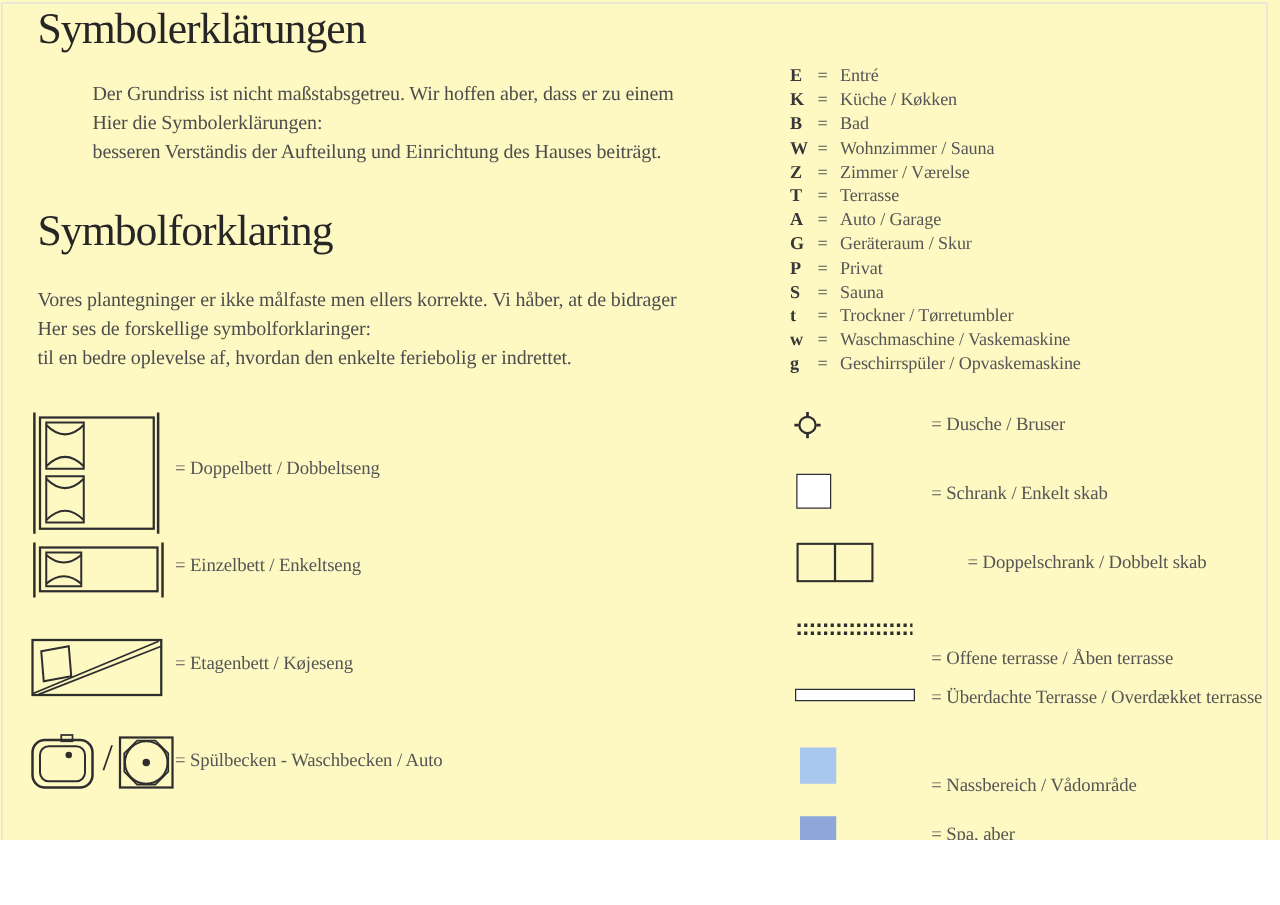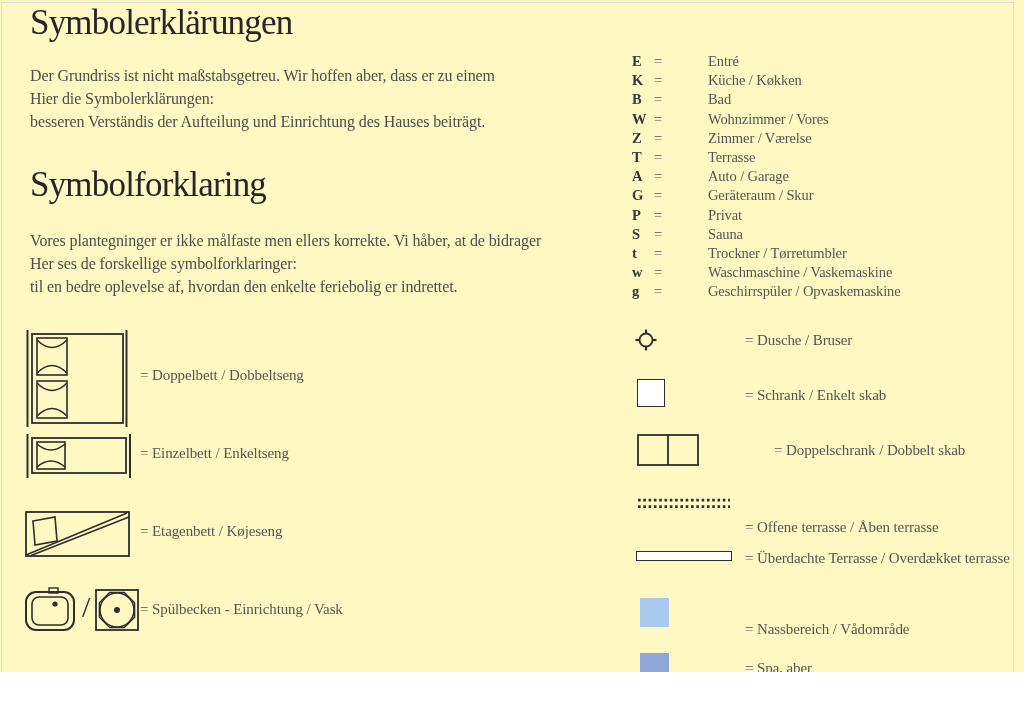--- a/index.html
+++ b/index.html
@@ -5,41 +5,41 @@
   html,body{margin:0;padding:0;background:#fff;}
   .page{
     position:relative;width:1024px;height:672px;background:#fef9c3;overflow:hidden;
     font-family:Liberation Serif, serif;color:#4f4f4f;
   }
   .frame{position:absolute;left:1px;top:2px;width:1011px;height:719px;border:1px solid #dedede;pointer-events:none;}
   .h{position:absolute;margin:0;font-size:35px;font-weight:500;letter-spacing:-0.8px;color:#262626;line-height:1.1;}
   .h-de{left:30px;top:4px;}
   .h-da{left:30px;top:166px;}
   .para{position:absolute;left:30px;font-size:16px;line-height:23px;color:#4d4d4d;letter-spacing:-0.1px;}
-  .para-de{top:64px;}
+  .para-de{top:64px;margin-left:44px;}
   .para-da{top:229px;}
 
   
   .sym{position:absolute;}
   .sym-label{position:absolute;font-size:15px;color:#555;letter-spacing:-0.1px;white-space:nowrap;}
   .lbl-l{left:140px;}
   .lbl-r{left:745px;}
 
   .sink-group{position:absolute;left:24px;top:585px;display:flex;align-items:center;gap:4px;}
   .slash{font-size:30px;color:#2e2e2e;font-weight:300;transform:translateY(-2px);}
 
   svg{display:block;}
   .stroke{stroke:#2e2e2e;fill:none;}
 
   
   .abbr{position:absolute;left:632px;top:53px;}
   .abbr-row{display:flex;height:19.2px;align-items:baseline;font-size:14.5px;}
   .abbr-letter{width:22px;font-weight:bold;color:#383838;}
   .abbr-eq{width:18px;color:#555;}
-  .abbr-desc{color:#555;letter-spacing:-0.1px;white-space:nowrap;margin-left:36px;}
+  .abbr-desc{color:#555;letter-spacing:-0.1px;white-space:nowrap;}
 
   .box{position:absolute;background:#fff;}
   .outline{border:1.6px solid #2f2f2f;}
   .blue-sq{position:absolute;width:29px;height:29px;}
 </style>
 </head>
 <body>
 
 <div class="page">
   <div class="frame"></div>
@@ -107,21 +107,21 @@
     <span class="slash">/</span>
     <span>
       <svg width="47" height="48" viewBox="0 0 47 48">
         <rect class="stroke" x="2" y="5" width="42" height="40" stroke-width="1.8"></rect>
         <polygon class="stroke" points="40.6,32.3 30.3,42.6 15.7,42.6 5.4,32.3 5.4,17.7 15.7,7.4 30.3,7.4 40.6,17.7" stroke-width="1.4"></polygon>
         <circle class="stroke" cx="23" cy="25" r="17" stroke-width="1.6"></circle>
         <circle cx="23" cy="25" r="3" fill="#2e2e2e"></circle>
       </svg>
     </span>
   </div>
-  <div class="sym-label lbl-l" style="top:601px;">= Spülbecken - Einrichtung / Vask</div>
+  <div class="sym-label lbl-l" style="top:601px;">= Spülbecken - Waschbecken / Auto</div>
 
   <div class="sym" style="left:26px;top:671px;">
     <svg width="36" height="36" viewBox="0 0 36 36">
       <circle class="stroke" cx="17.5" cy="17.5" r="15.5" stroke-width="1.7"></circle>
     </svg>
   </div>
   <div class="sym-label lbl-l" style="top:680px;">= Kaminofen / Brændeovn</div>
 
   <div class="abbr">
     <div class="abbr-row">
@@ -135,21 +135,21 @@
         <span class="abbr-desc">Küche / Køkken</span>
       </div>
     <div class="abbr-row">
         <span class="abbr-letter">B</span>
         <span class="abbr-eq">=</span>
         <span class="abbr-desc">Bad</span>
       </div>
     <div class="abbr-row">
         <span class="abbr-letter">W</span>
         <span class="abbr-eq">=</span>
-        <span class="abbr-desc">Wohnzimmer / Vores</span>
+        <span class="abbr-desc">Wohnzimmer / Sauna</span>
       </div>
     <div class="abbr-row">
         <span class="abbr-letter">Z</span>
         <span class="abbr-eq">=</span>
         <span class="abbr-desc">Zimmer / Værelse</span>
       </div>
     <div class="abbr-row">
         <span class="abbr-letter">T</span>
         <span class="abbr-eq">=</span>
         <span class="abbr-desc">Terrasse</span>

